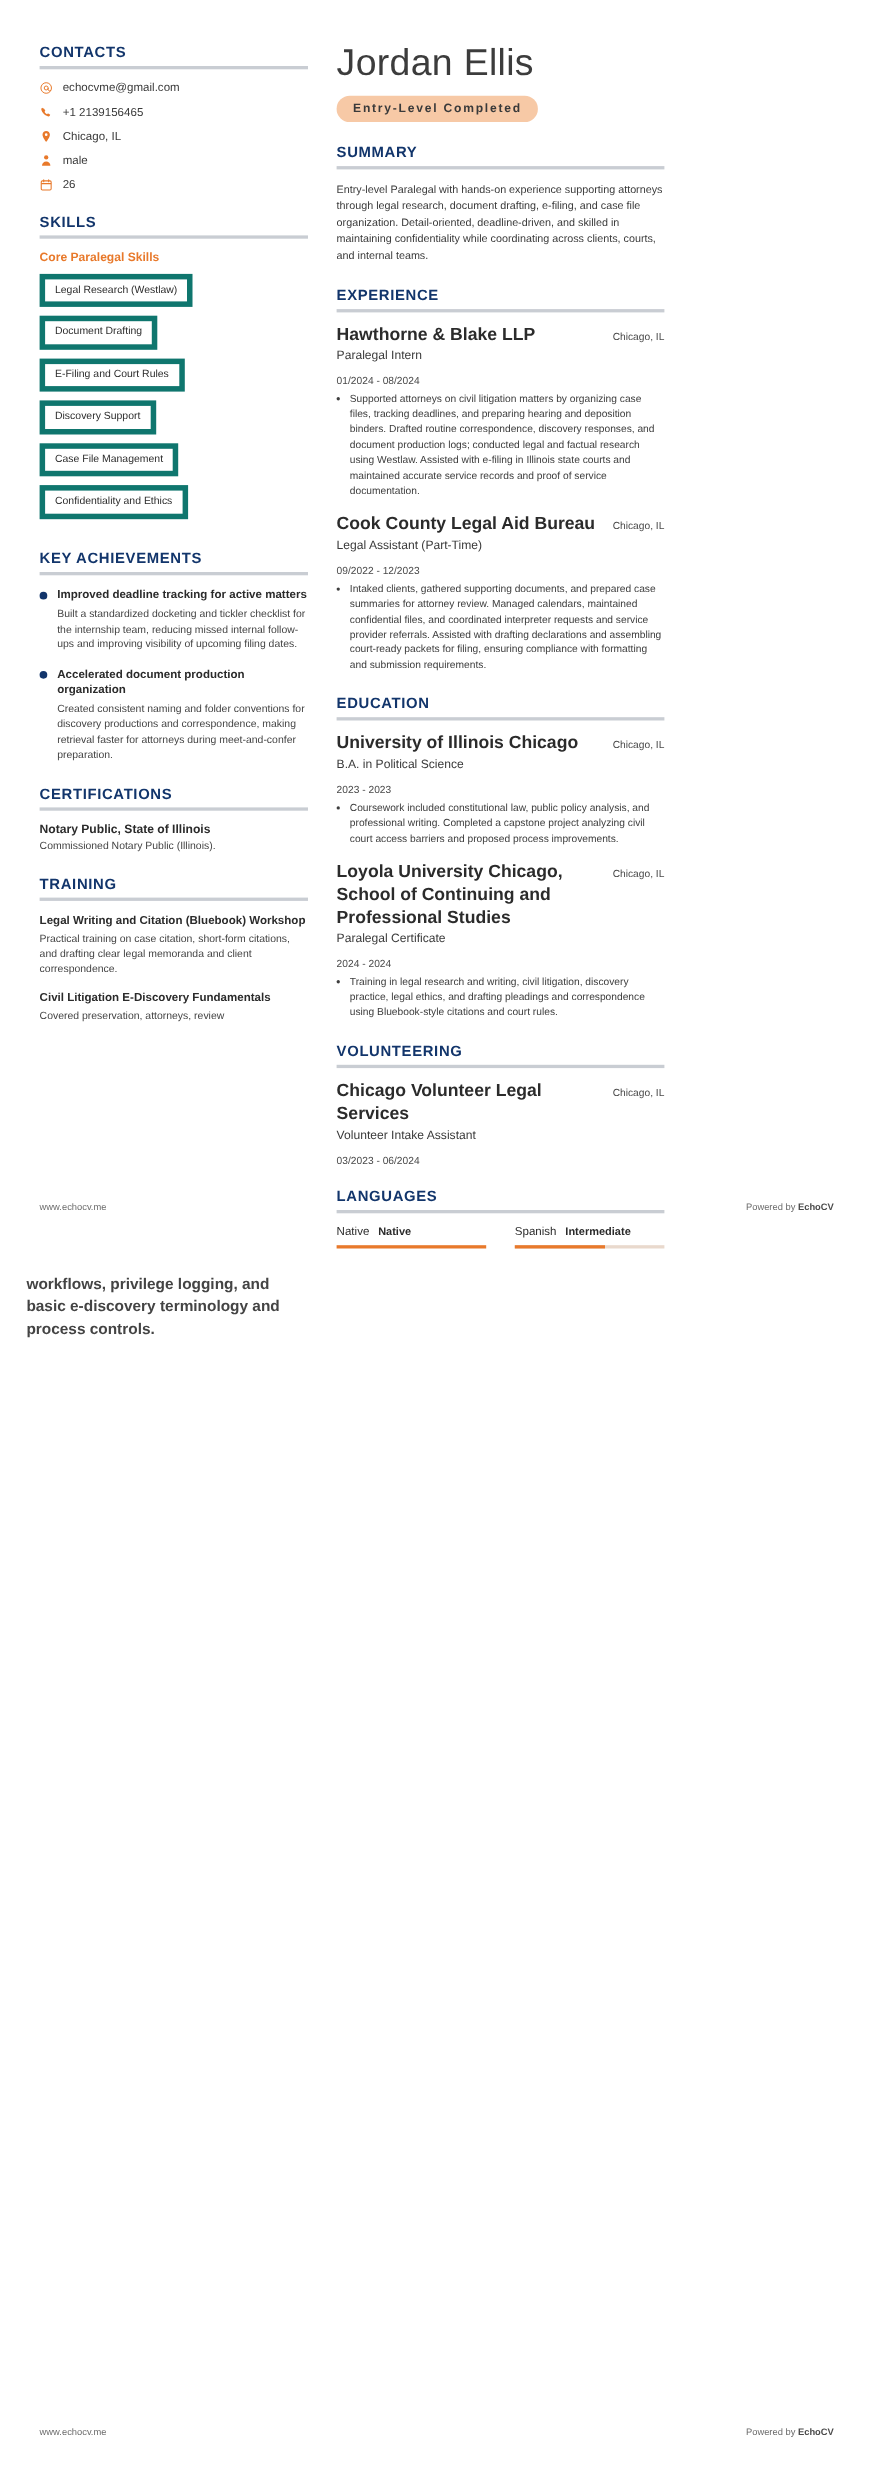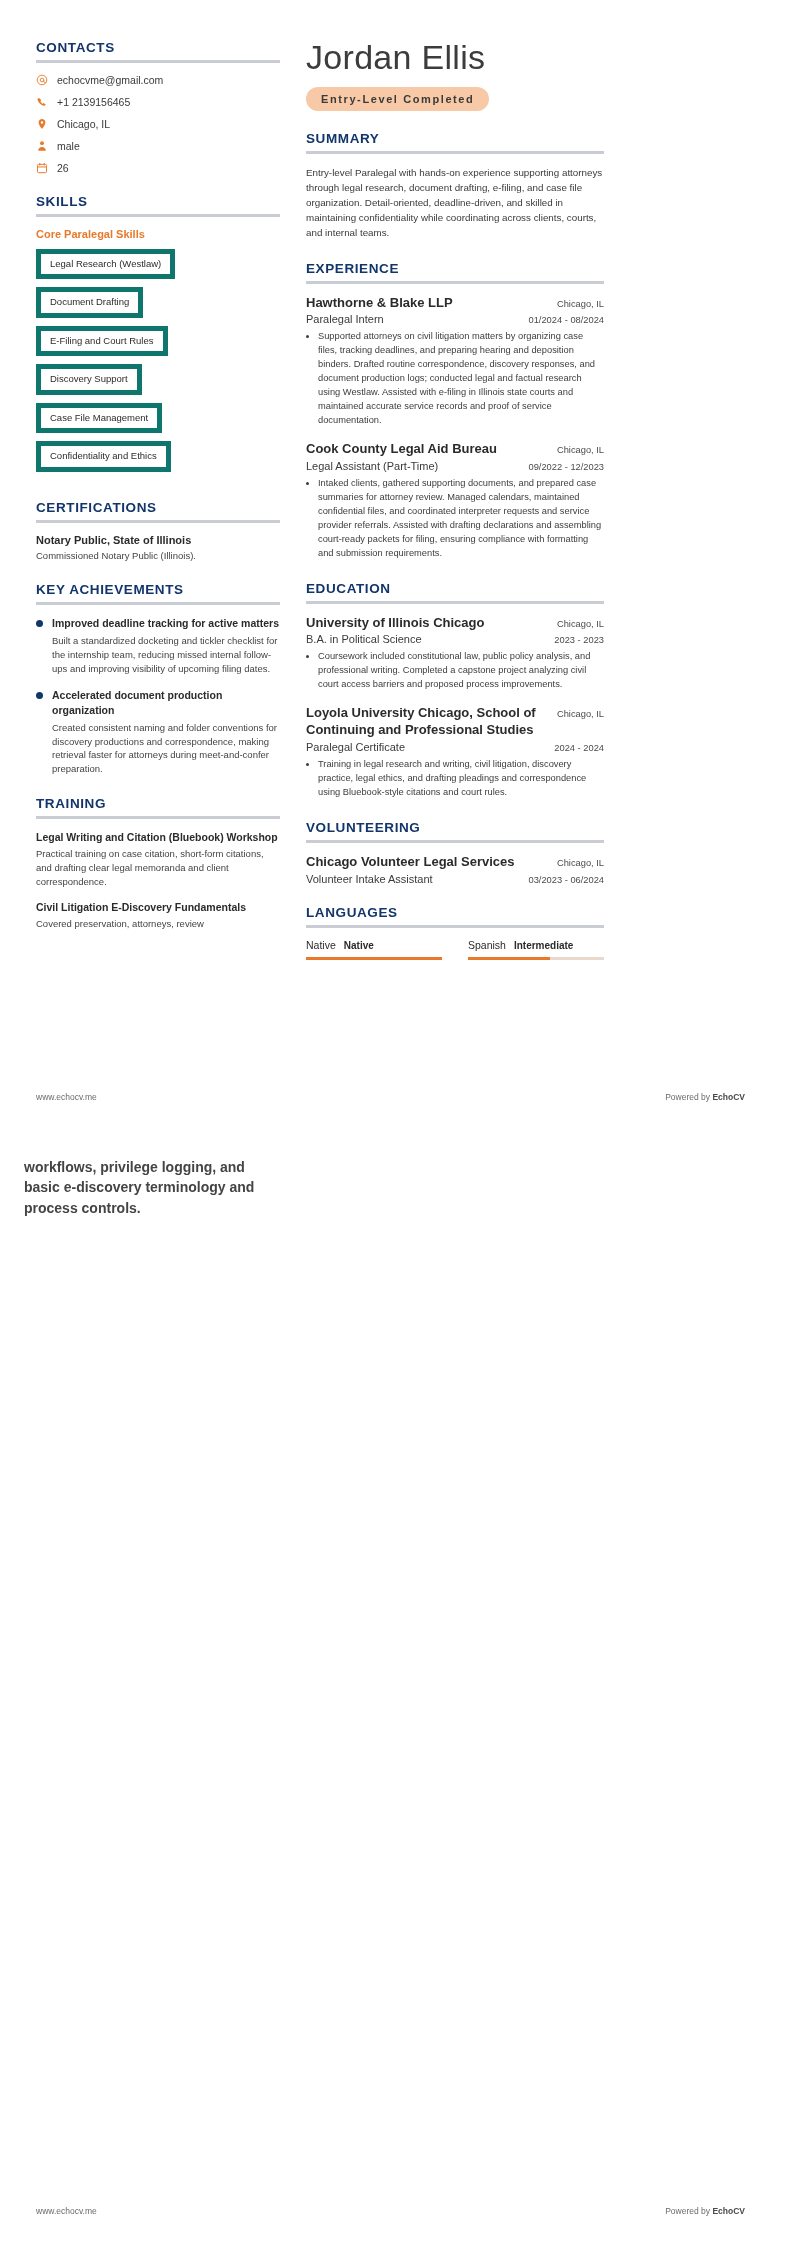--- a/index.html
+++ b/index.html
@@ -129,39 +129,40 @@
   .summary-text { font-size: 9.8px; color: #3a3a3a; line-height: 1.55; }
 
   .entry { margin-bottom: 13px; }
   .entry-top {
     display: flex;
     justify-content: space-between;
     align-items: baseline;
     gap: 12px;
   }
   .entry-org {
-    font-size: 13px;
+    font-size: 16px;
     font-weight: bold;
     color: #2b2b2b;
     line-height: 1.3;
   }
   .entry-loc {
     font-size: 9.3px;
     color: #4a4a4a;
     white-space: nowrap;
     text-align: right;
     flex: 0 0 auto;
   }
   .entry-loc.wrap { white-space: normal; max-width: 60px; }
   .entry-sub {
     display: flex;
     justify-content: space-between;
     align-items: baseline;
     gap: 12px;
     margin-top: 2px;
+    flex-direction: column;
   }
   .entry-role { font-size: 11px; color: #3a3a3a; }
   .entry-date { font-size: 9.3px; color: #4a4a4a; white-space: nowrap; }
   .blist { margin-top: 5px; padding-left: 12px; }
   .blist li {
     font-size: 9.3px;
     color: #3d3d3d;
     line-height: 1.5;
     margin-bottom: 3px;
     list-style: disc;
@@ -187,21 +188,21 @@
 
   
   .footer {
     display: flex;
     justify-content: space-between;
     align-items: center;
     font-size: 8.5px;
     color: #6b6b6b;
     padding: 0 36px;
     position: absolute;
-    left: 0; right: 13px;
+    left: 0; right: 0;
   }
   .footer b { color: #4a4a4a; }
   #footer-1 { top: 1092px; }
   #footer-2 { top: 2206px; }
 
   .overflow-note {
     position: absolute;
     left: 24px;
     top: 1157px;
     width: 244px;
@@ -282,46 +283,46 @@
         <span class="chip">Legal Research (Westlaw)</span>
         <span class="chip">Document Drafting</span>
         <span class="chip">E-Filing and Court Rules</span>
         <span class="chip">Discovery Support</span>
         <span class="chip">Case File Management</span>
         <span class="chip">Confidentiality and Ethics</span>
       </div>
     </div>
 
     <div class="left-sec">
-      <div class="sec-head">CERTIFICATIONS</div>
-      <div class="sec-rule"></div>
-      <div>
-        <div class="cert-title">Notary Public, State of Illinois</div>
-        <div class="cert-desc">Commissioned Notary Public (Illinois).</div>
-      </div>
-    </div>
-
-    <div class="left-sec">
       <div class="sec-head">KEY ACHIEVEMENTS</div>
       <div class="sec-rule"></div>
 
       <div class="ach-item">
         <span class="ach-dot"></span>
         <div>
           <div class="ach-title">Improved deadline tracking for active matters</div>
           <div class="ach-desc">Built a standardized docketing and tickler checklist for the internship team, reducing missed internal follow-ups and improving visibility of upcoming filing dates.</div>
         </div>
       </div>
 
       <div class="ach-item">
         <span class="ach-dot"></span>
         <div>
           <div class="ach-title">Accelerated document production organization</div>
           <div class="ach-desc">Created consistent naming and folder conventions for discovery productions and correspondence, making retrieval faster for attorneys during meet-and-confer preparation.</div>
         </div>
+      </div>
+    </div>
+
+    <div class="left-sec">
+      <div class="sec-head">CERTIFICATIONS</div>
+      <div class="sec-rule"></div>
+      <div>
+        <div class="cert-title">Notary Public, State of Illinois</div>
+        <div class="cert-desc">Commissioned Notary Public (Illinois).</div>
       </div>
     </div>
 
     <div class="left-sec">
       <div class="sec-head">TRAINING</div>
       <div class="sec-rule"></div>
 
       <div class="train-item">
         <div class="train-title">Legal Writing and Citation (Bluebook) Workshop</div>
         <div class="train-desc">Practical training on case citation, short-form citations, and drafting clear legal memoranda and client correspondence.</div>

